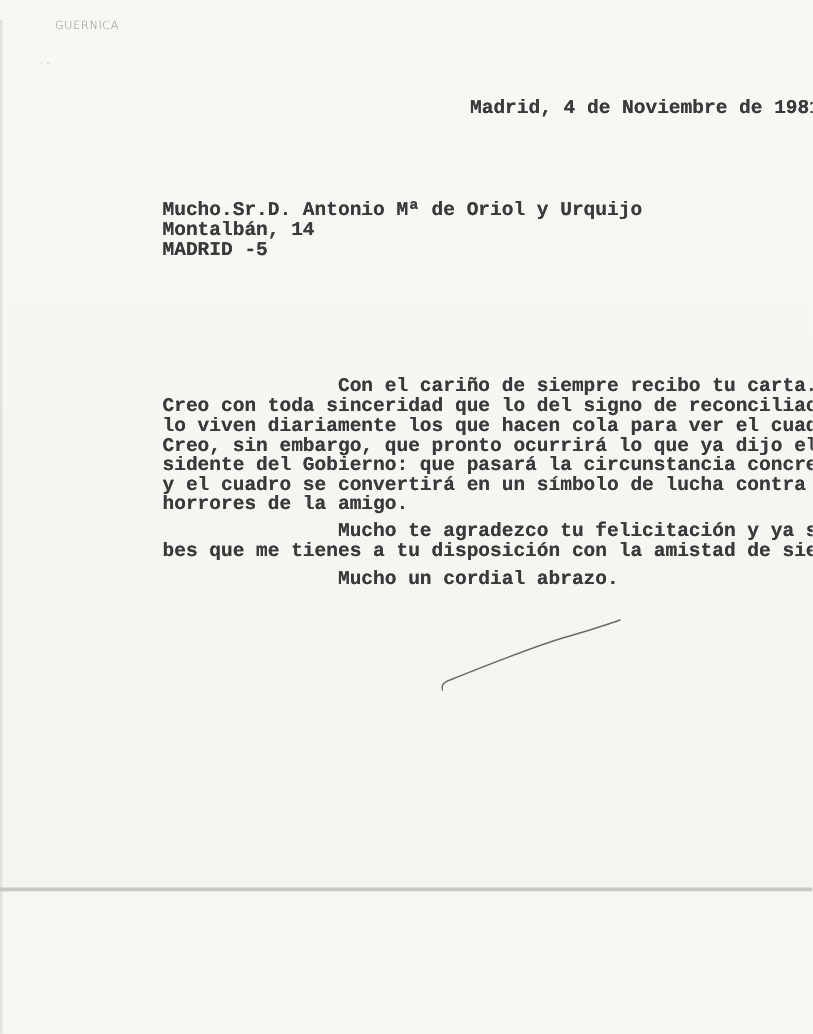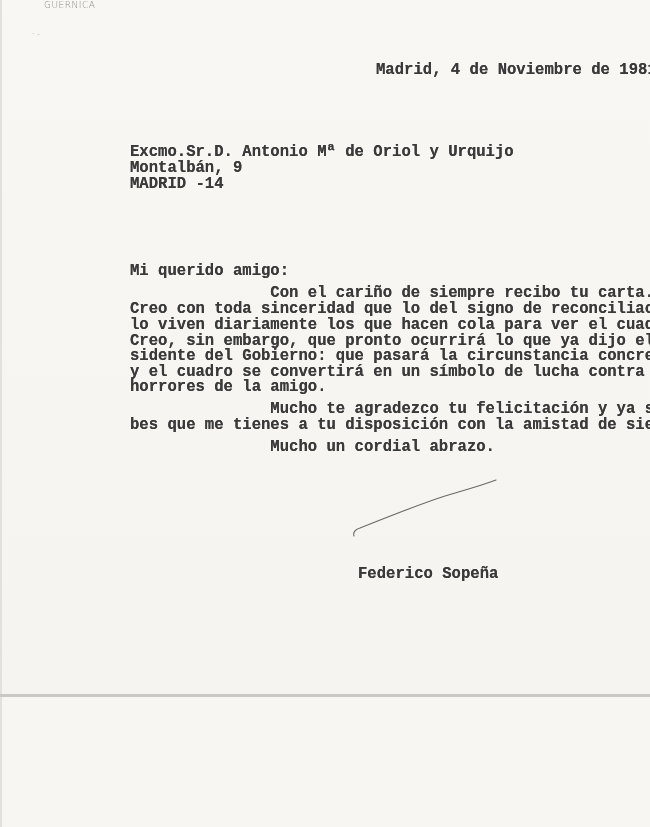--- a/index.html
+++ b/index.html
@@ -4,21 +4,21 @@
 <style>
   html, body { margin: 0; padding: 0; }
   body {
     width: 650px; height: 827px; overflow: hidden;
     background: #f7f6f3;
     position: relative;
     font-family: "Liberation Mono", "DejaVu Sans Mono", monospace;
     color: #2b2b2b;
   }
   .page {
-    position: absolute; left: 0; top: 0; width: 650px; height: 697px;
+    position: absolute; left: 0; top: 16px; width: 650px; height: 697px;
     background: linear-gradient(180deg, #f8f7f4 0%, #f6f5f2 60%, #f5f4f1 100%);
   }
   .bottom-edge {
     position: absolute; left: 0; bottom: 0; width: 650px; height: 3px;
     background: #c9c8c4;
   }
   .left-edge {
     position: absolute; left: 0; top: 0; width: 2px; height: 827px;
     background: #e2e1dd;
   }
@@ -54,38 +54,36 @@
 <div class="page">
   <div class="left-edge"></div>
   <div class="bottom-edge"></div>
 
   <div class="handwritten-note">GUERNICA</div>
   <div class="smudge">·  -</div>
 
   <div class="tline date">Madrid, 4 de Noviembre de 1981</div>
 
   <div>
-    <div class="tline addr" style="top:145px">Excmo.Sr.D. Antonio Mª de Oriol y Urquijo</div>
-    <div class="tline addr" style="top:161px">Montalbán, 9</div>
-    <div class="tline addr" style="top:177px">MADRID -14</div>
+    <div class="tline addr" style="top:145px">Mucho.Sr.D. Antonio Mª de Oriol y Urquijo</div>
+    <div class="tline addr" style="top:161px">Montalbán, 14</div>
+    <div class="tline addr" style="top:177px">MADRID -5</div>
   </div>
 
-  <div class="tline body-line" style="top:264px">Mi querido amigo:</div>
 
   <div>
     <div class="tline body-line" style="top:286px">               Con el cariño de siempre recibo tu carta.</div>
     <div class="tline body-line" style="top:302px">Creo con toda sinceridad que lo del signo de reconciliación</div>
     <div class="tline body-line" style="top:318px">lo viven diariamente los que hacen cola para ver el cuadro.</div>
     <div class="tline body-line" style="top:334px">Creo, sin embargo, que pronto ocurrirá lo que ya dijo el Pre-</div>
     <div class="tline body-line" style="top:349px">sidente del Gobierno: que pasará la circunstancia concreta</div>
     <div class="tline body-line" style="top:365px">y el cuadro se convertirá en un símbolo de lucha contra los</div>
     <div class="tline body-line" style="top:380px">horrores de la amigo.</div>
     <div class="tline body-line" style="top:402px">               Mucho te agradezco tu felicitación y ya sa-</div>
     <div class="tline body-line" style="top:418px">bes que me tienes a tu disposición con la amistad de siempre.</div>
     <div class="tline body-line" style="top:440px">               Mucho un cordial abrazo.</div>
   </div>
 
   <svg class="sig-line" viewBox="0 0 150 60">
     <path d="M4 58 C3 55, 4 52, 10 50 C40 38, 70 26, 95 18 C115 12, 130 8, 146 2" fill="none" stroke="#6a6a6a" stroke-width="1.1" stroke-linecap="round"></path>
   </svg>
 
-  <div class="tline signer">Federico Sopeña</div>
 </div>
 
 </body></html>

